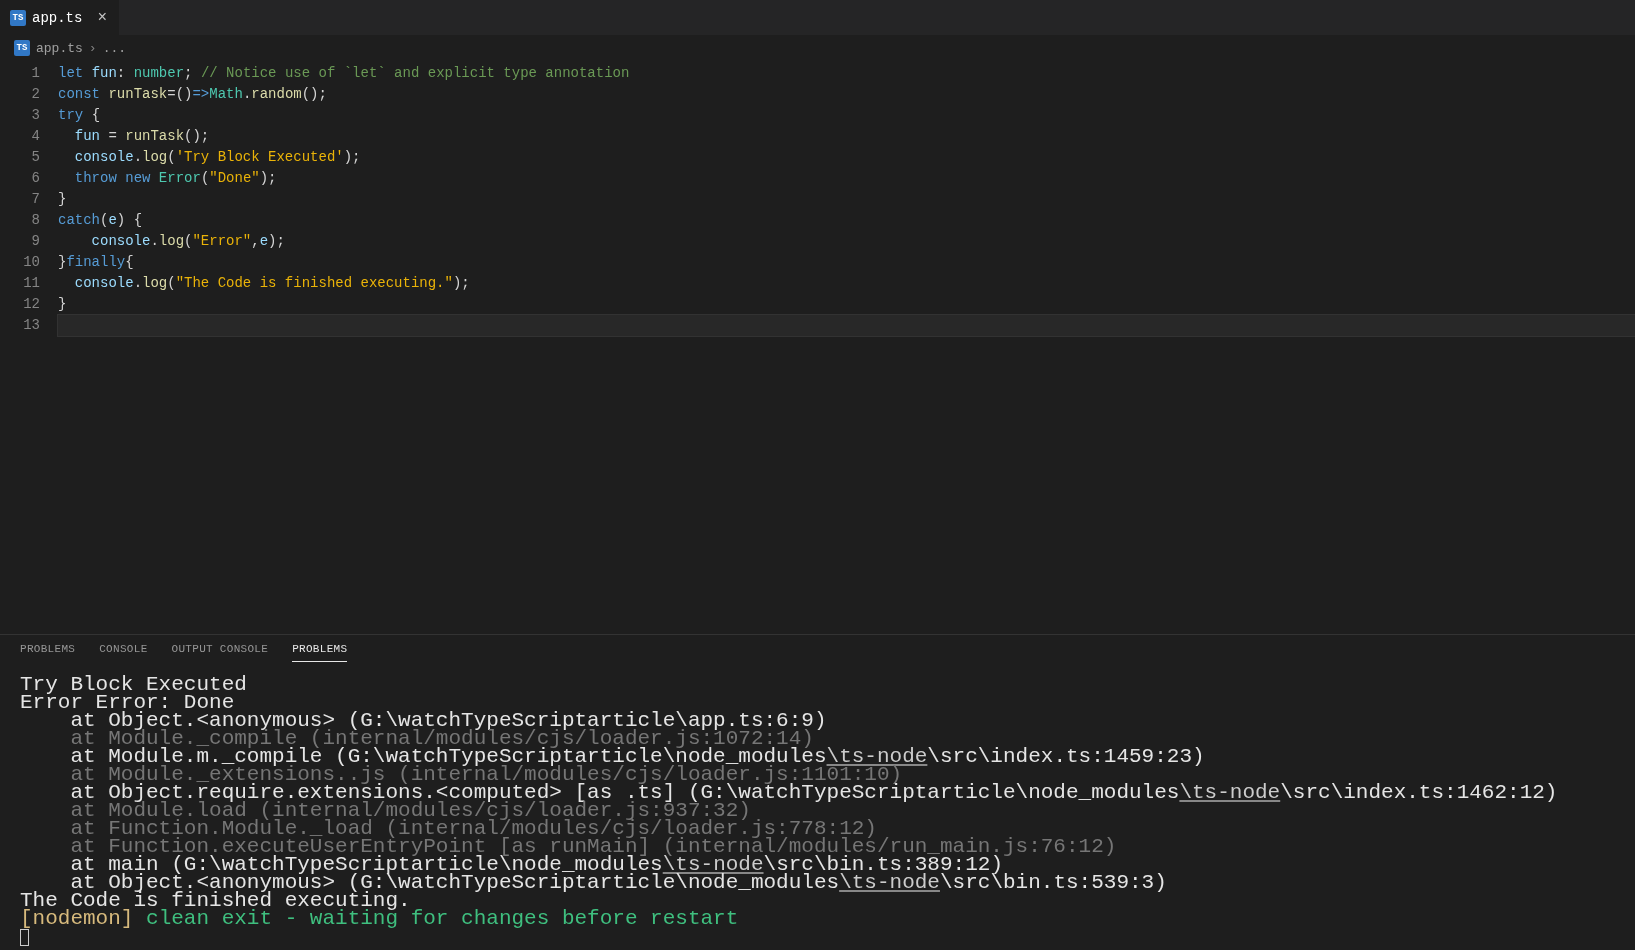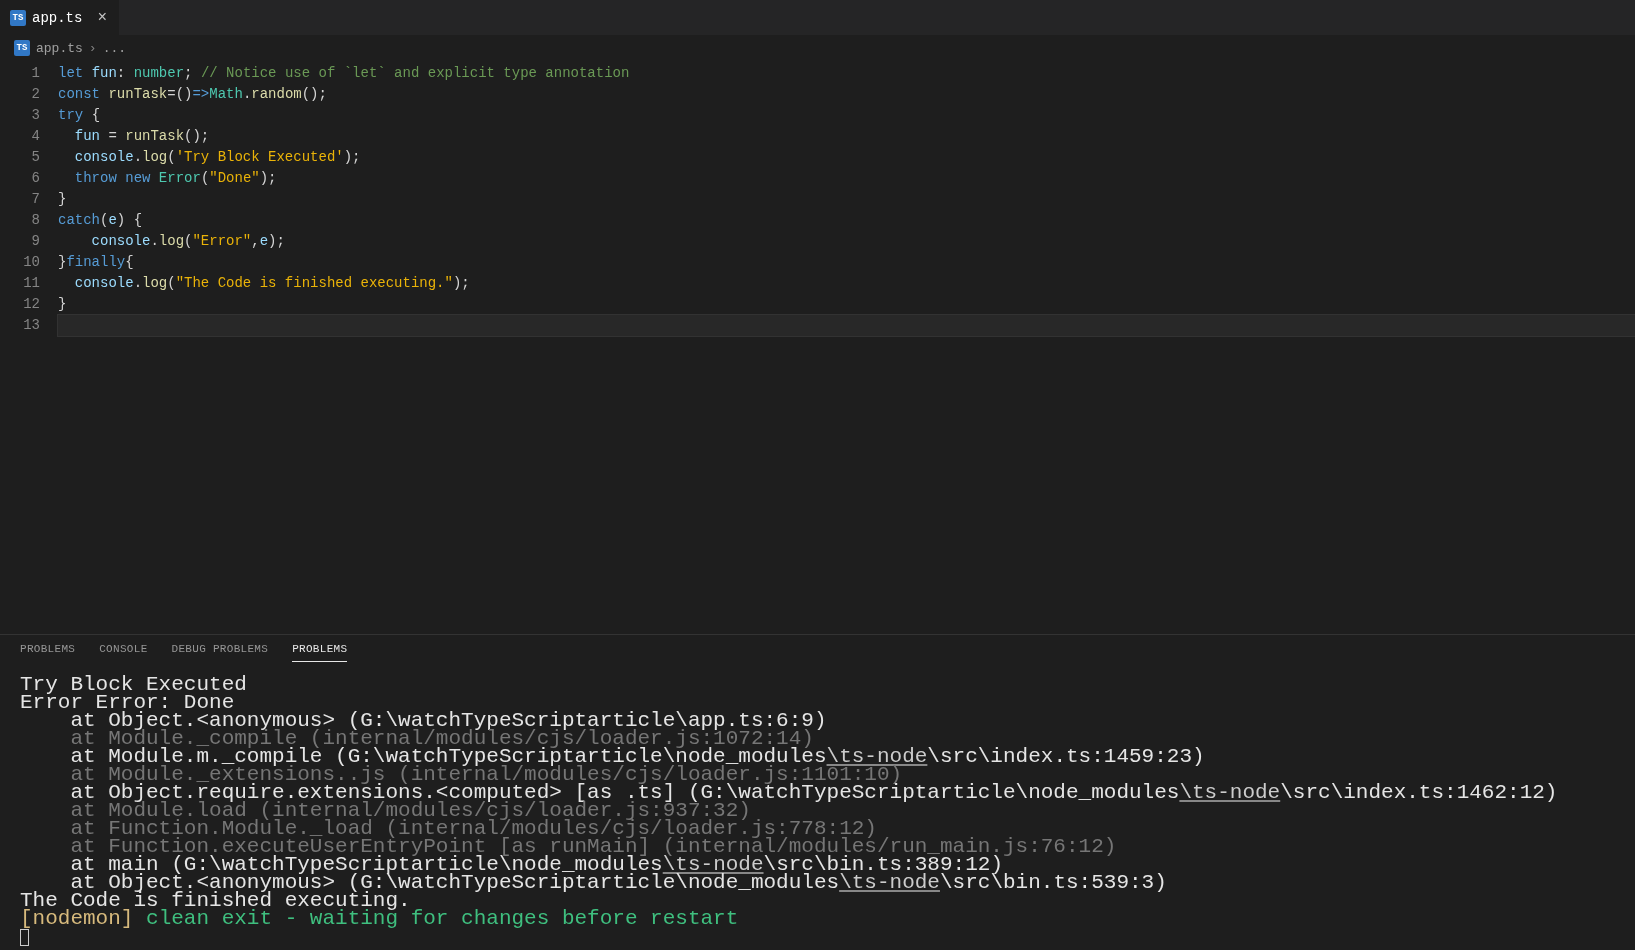--- a/index.html
+++ b/index.html
@@ -198,17 +198,17 @@
       <div>12</div>
       <div>13</div>
     </div>
   <div class="code" id="code"><div class="code-line"><span class="kw">let</span><span class="pln"> </span><span class="var">fun</span><span class="pnc">:</span><span class="pln"> </span><span class="cls">number</span><span class="pnc">;</span><span class="pln"> </span><span class="cmt">// Notice use of `let` and explicit type annotation</span></div><div class="code-line"><span class="kw">const</span><span class="pln"> </span><span class="fn">runTask</span><span class="pnc">=</span><span class="pnc">()</span><span class="kw">=&gt;</span><span class="cls">Math</span><span class="pnc">.</span><span class="fn">random</span><span class="pnc">();</span></div><div class="code-line"><span class="kw">try</span><span class="pln"> </span><span class="pnc">{</span></div><div class="code-line"><span class="pln">  </span><span class="var">fun</span><span class="pln"> </span><span class="pnc">=</span><span class="pln"> </span><span class="fn">runTask</span><span class="pnc">();</span></div><div class="code-line"><span class="pln">  </span><span class="var">console</span><span class="pnc">.</span><span class="fn">log</span><span class="pnc">(</span><span class="str">'Try Block Executed'</span><span class="pnc">);</span></div><div class="code-line"><span class="pln">  </span><span class="kw">throw</span><span class="pln"> </span><span class="kw">new</span><span class="pln"> </span><span class="cls">Error</span><span class="pnc">(</span><span class="str">"Done"</span><span class="pnc">);</span></div><div class="code-line"><span class="pnc">}</span></div><div class="code-line"><span class="kw">catch</span><span class="pnc">(</span><span class="var">e</span><span class="pnc">)</span><span class="pln"> </span><span class="pnc">{</span></div><div class="code-line"><span class="pln">    </span><span class="var">console</span><span class="pnc">.</span><span class="fn">log</span><span class="pnc">(</span><span class="str">"Error"</span><span class="pnc">,</span><span class="var">e</span><span class="pnc">);</span></div><div class="code-line"><span class="pnc">}</span><span class="kw">finally</span><span class="pnc">{</span></div><div class="code-line"><span class="pln">  </span><span class="var">console</span><span class="pnc">.</span><span class="fn">log</span><span class="pnc">(</span><span class="str">"The Code is finished executing."</span><span class="pnc">);</span></div><div class="code-line"><span class="pnc">}</span></div><div class="code-line current"><span class="pln"></span></div></div>
 </div>
 
 <div class="panel">
   <div class="panel-tabs" id="panel-tabs">
       <div class="panel-tab">PROBLEMS</div>
       <div class="panel-tab">CONSOLE</div>
-      <div class="panel-tab">DEBUG PROBLEMS</div>
+      <div class="panel-tab">OUTPUT CONSOLE</div>
       <div class="panel-tab active">PROBLEMS</div>
     </div>
   <div class="terminal" id="terminal"><div class="term-line tl-white"><span>Try Block Executed</span></div><div class="term-line tl-white"><span>Error Error: Done</span></div><div class="term-line tl-white"><span>    at Object.&lt;anonymous&gt; (G:\watchTypeScriptarticle\app.ts:6:9)</span></div><div class="term-line tl-dim"><span>    at Module._compile (internal/modules/cjs/loader.js:1072:14)</span></div><div class="term-line tl-white"><span>    at Module.m._compile (G:\watchTypeScriptarticle\node_modules</span><span class="tl-link">\ts-node</span><span>\src\index.ts:1459:23)</span></div><div class="term-line tl-dim"><span>    at Module._extensions..js (internal/modules/cjs/loader.js:1101:10)</span></div><div class="term-line tl-white"><span>    at Object.require.extensions.&lt;computed&gt; [as .ts] (G:\watchTypeScriptarticle\node_modules</span><span class="tl-link">\ts-node</span><span>\src\index.ts:1462:12)</span></div><div class="term-line tl-dim"><span>    at Module.load (internal/modules/cjs/loader.js:937:32)</span></div><div class="term-line tl-dim"><span>    at Function.Module._load (internal/modules/cjs/loader.js:778:12)</span></div><div class="term-line tl-dim"><span>    at Function.executeUserEntryPoint [as runMain] (internal/modules/run_main.js:76:12)</span></div><div class="term-line tl-white"><span>    at main (G:\watchTypeScriptarticle\node_modules</span><span class="tl-link">\ts-node</span><span>\src\bin.ts:389:12)</span></div><div class="term-line tl-white"><span>    at Object.&lt;anonymous&gt; (G:\watchTypeScriptarticle\node_modules</span><span class="tl-link">\ts-node</span><span>\src\bin.ts:539:3)</span></div><div class="term-line tl-white"><span>The Code is finished executing.</span></div><div class="term-line tl-yellow"><span>[nodemon]</span><span class="tl-green"> clean exit - waiting for changes before restart</span></div><div class="term-line"><span class="cursor-block"></span></div></div>
 </div>
 
 </body></html>

